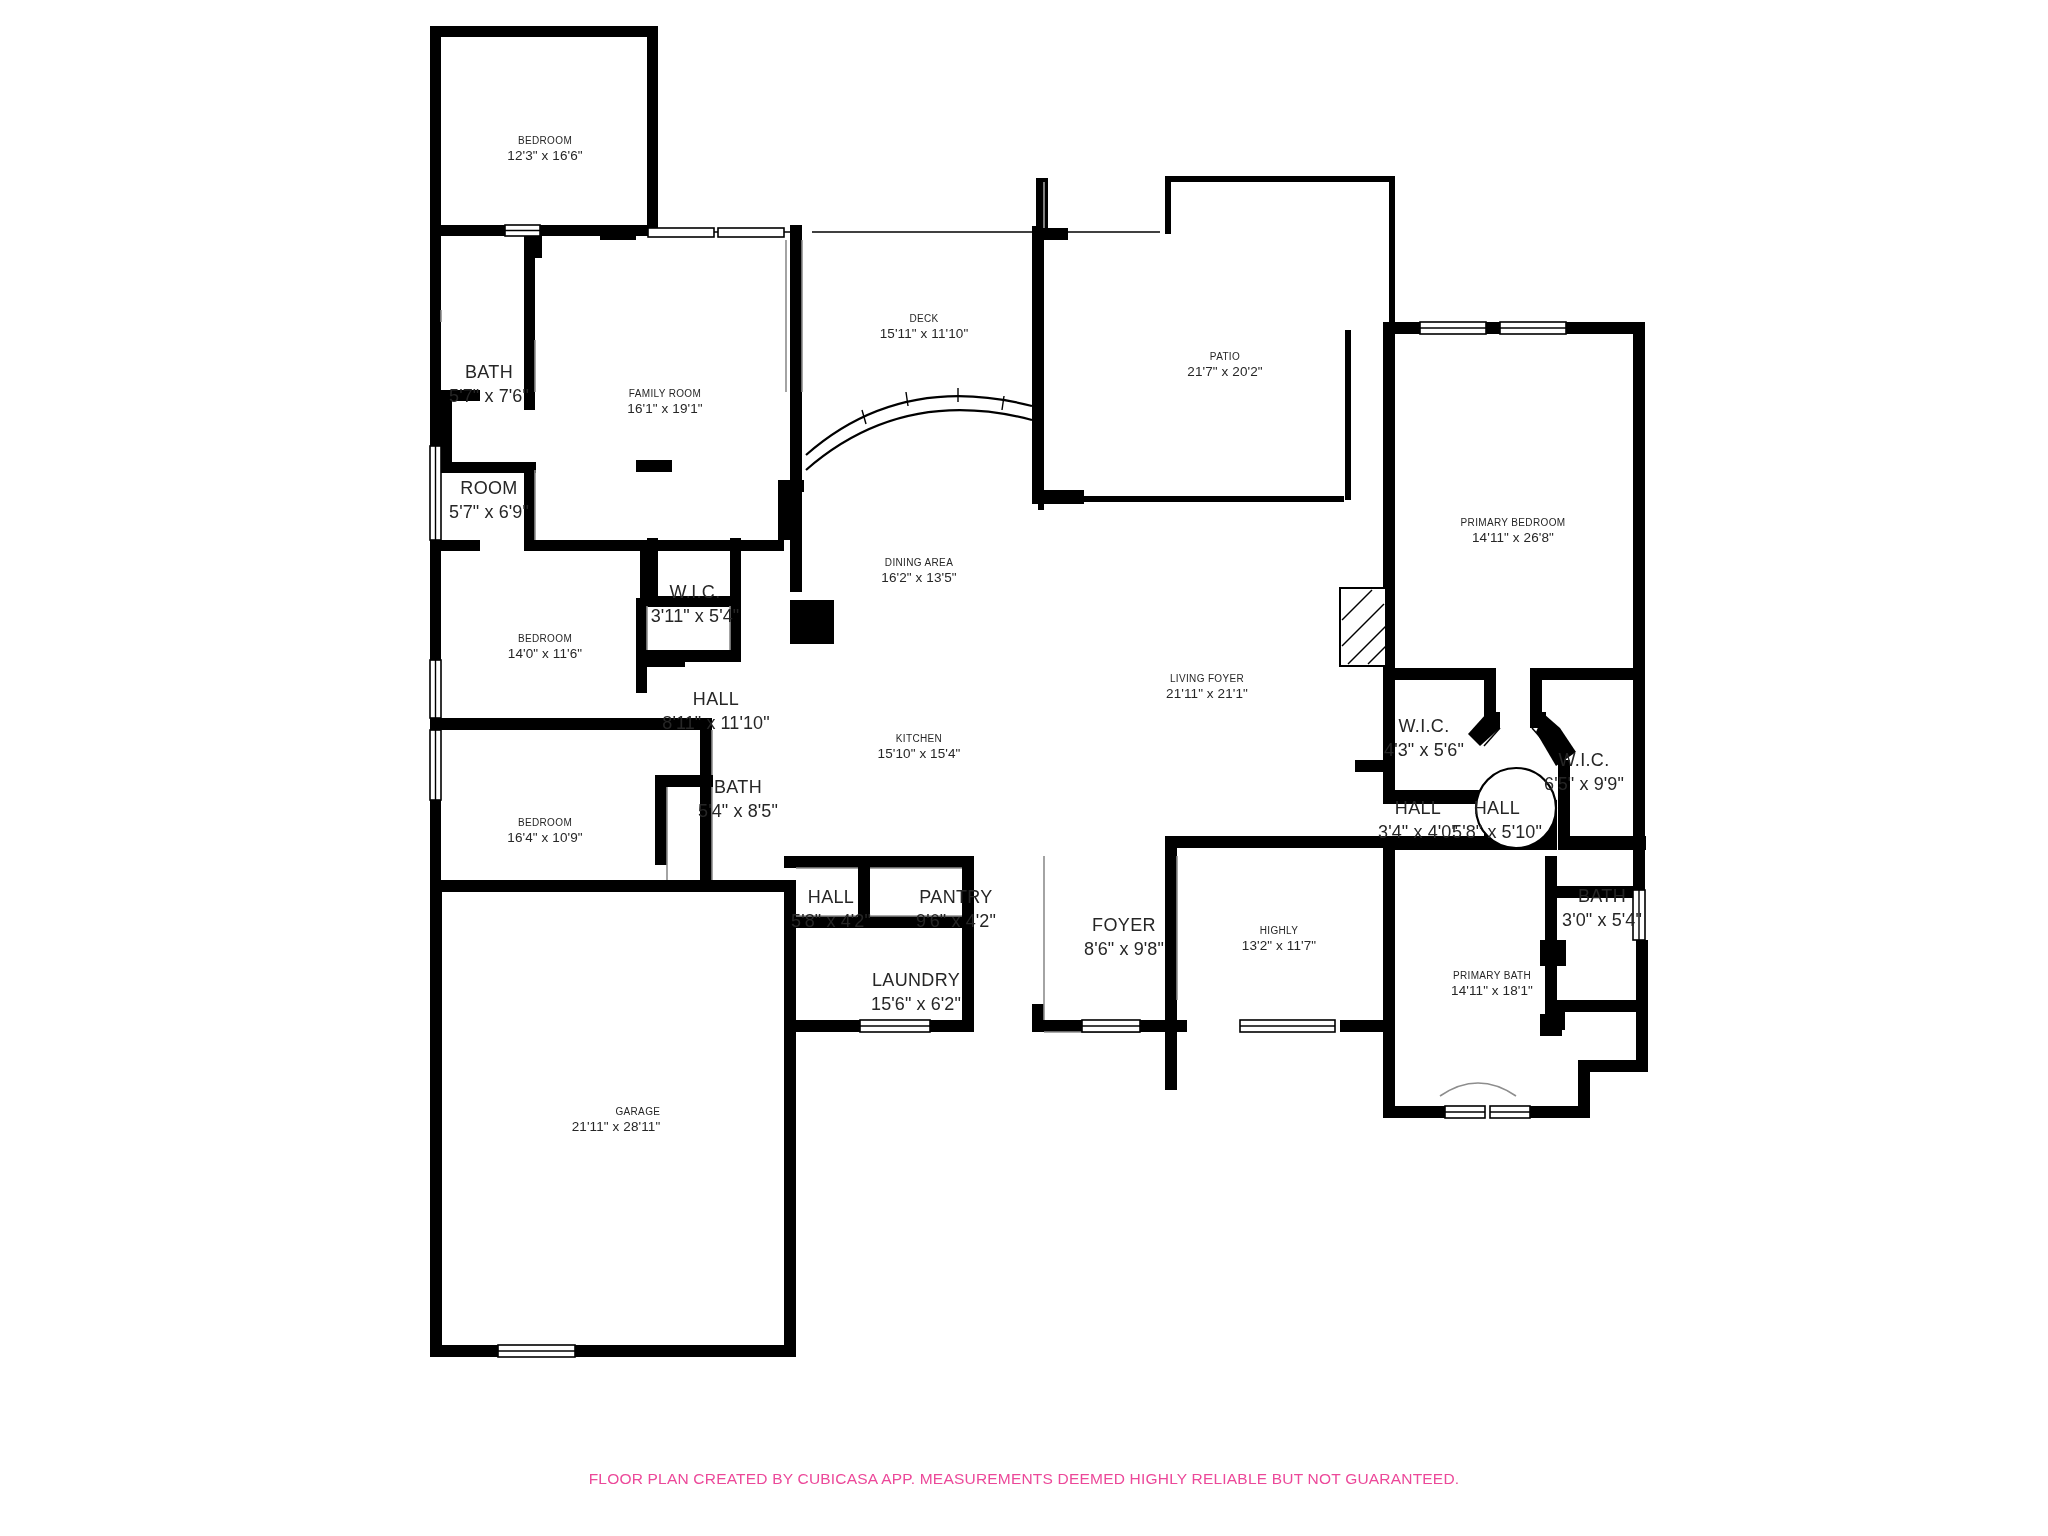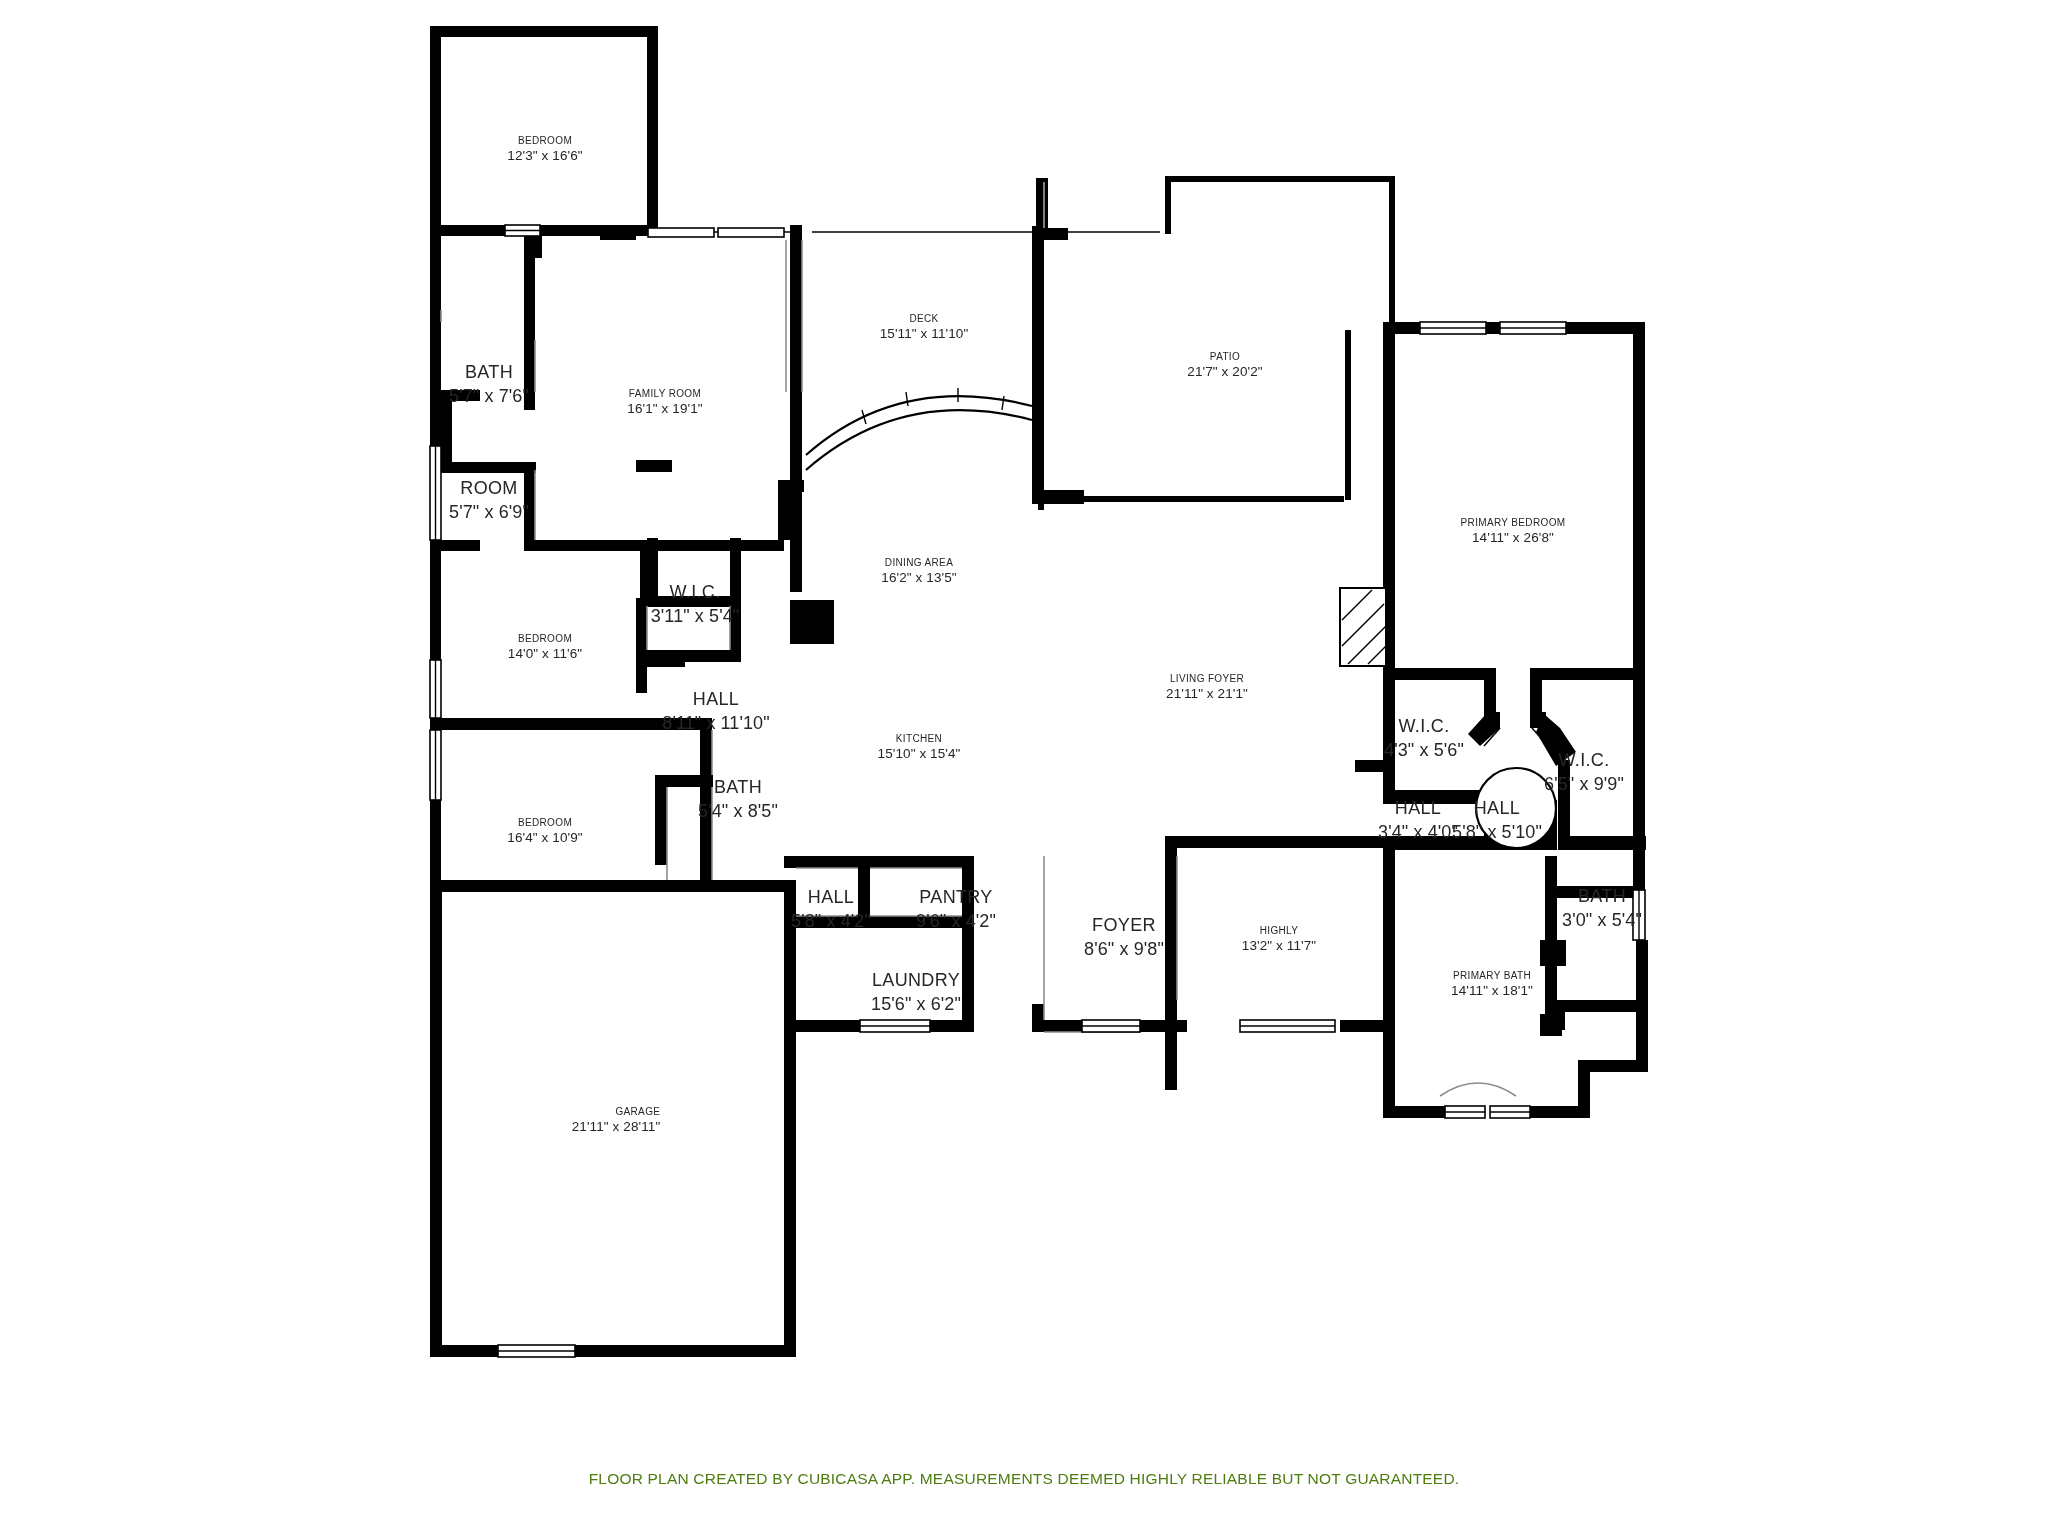--- a/index.html
+++ b/index.html
@@ -80,21 +80,21 @@
     color: #1b1b1b;
     letter-spacing: -0.05px;
   }
   #disclaimer {
     position: absolute;
     left: 0;
     width: 2048px;
     text-align: center;
     font-size: 15.5px;
     letter-spacing: 0.2px;
-    color: #4d7c0f;
+    color: #ec4899;
     white-space: nowrap;
   }
 </style>
 </head>
 <body>
 
 <div id="page">
 
   <svg id="plan-svg" viewBox="0 0 2048 1536" xmlns="http://www.w3.org/2000/svg">
 

